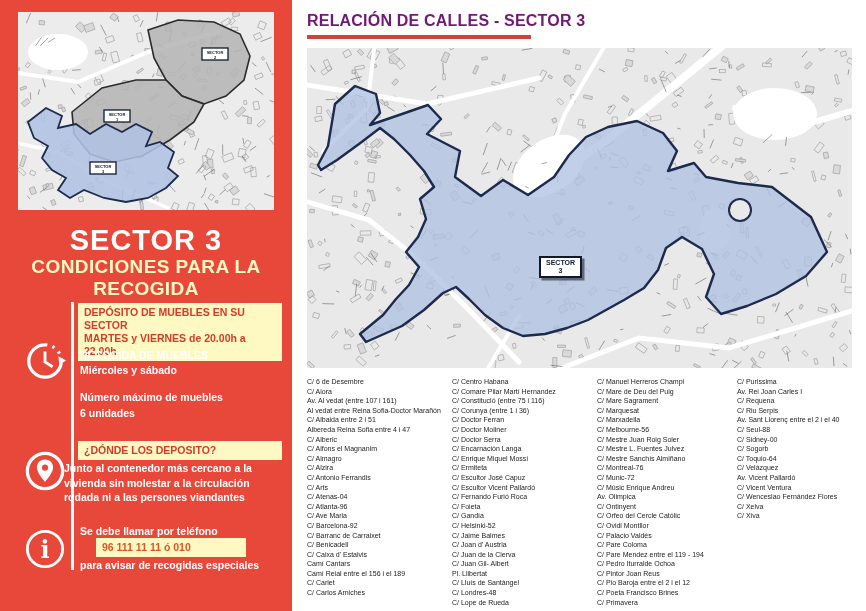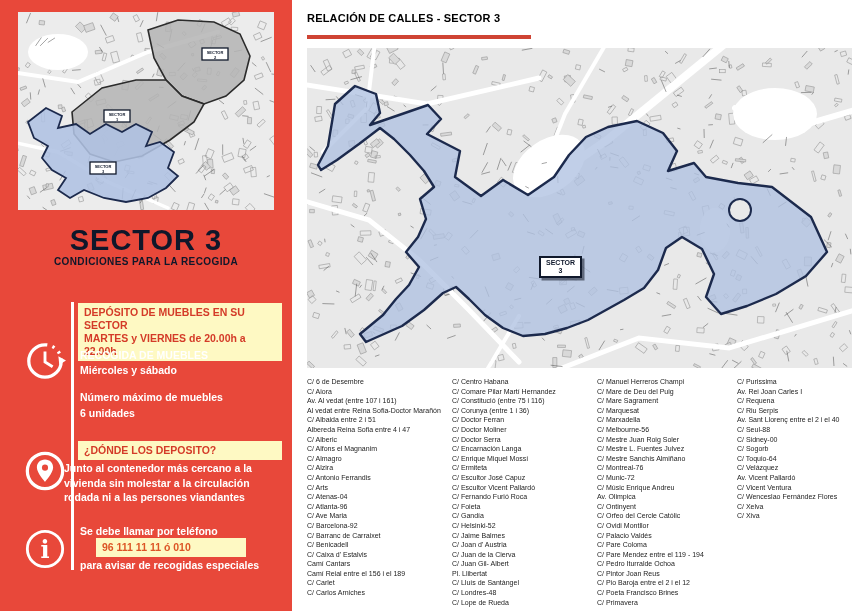--- a/index.html
+++ b/index.html
@@ -4,37 +4,37 @@
 <style>
   html,body{margin:0;padding:0;}
   body{font-family:"Liberation Sans", sans-serif; background:#ffffff;}
   .page{position:relative;width:866px;height:611px;background:#fff;overflow:hidden;}
 
   
   .sidebar{position:absolute;left:0;top:0;width:292px;height:611px;background:#e8483a;}
   .minimap{position:absolute;left:18px;top:12px;width:256px;height:198px;background:#ececec;overflow:hidden;}
   .minimap svg{display:block;}
 
-  .s3-title{position:absolute;left:0;top:224px;width:292px;text-align:center;color:#0f172a;
+  .s3-title{position:absolute;left:0;top:224px;width:292px;text-align:center;color:#ffffff;
     font-size:29px;font-weight:bold;letter-spacing:1px;}
-  .s3-sub{position:absolute;left:0;top:256px;width:292px;text-align:center;color:#0f172a;
-    font-size:10px;font-weight:bold;letter-spacing:.4px;}
+  .s3-sub{position:absolute;left:0;top:256px;width:292px;text-align:center;color:#fef9c3;
+    font-size:19px;font-weight:bold;letter-spacing:.4px;}
 
   .vline{position:absolute;left:71px;top:302px;width:3px;height:268px;background:#fff;}
 
   .icon{position:absolute;left:24px;width:42px;height:42px;}
   .icon svg{display:block;width:100%;height:100%;}
 
   .hl{position:absolute;background:#fef9c3;color:#d43b28;font-weight:bold;font-size:10.5px;
     line-height:13px;padding:3px 6px;}
   .wtext{position:absolute;color:#fff;font-weight:bold;font-size:10.5px;line-height:14.5px;}
 
   
-  .main-header{position:absolute;left:307px;top:12px;color:#000000;font-weight:bold;
-    font-size:11px;letter-spacing:.2px;}
+  .main-header{position:absolute;left:307px;top:12px;color:#701a75;font-weight:bold;
+    font-size:16px;letter-spacing:.2px;}
   .main-underline{position:absolute;left:307px;top:35px;width:224px;height:4px;background:#cf4434;}
 
   .bigmap{position:absolute;left:307px;top:48px;width:545px;height:320px;background:#e9e9e9;overflow:hidden;}
   .bigmap svg{display:block;}
 
   .sector-badge{position:absolute;background:#fff;border:2px solid #10192c;
     box-shadow:2.5px 2.5px 0 rgba(20,25,40,.55);text-align:center;padding:1px 5px;}
   .sector-badge .l1{font-size:7px;font-weight:bold;line-height:8px;color:#10192c;}
   .sector-badge .l2{font-size:7px;font-weight:bold;line-height:8px;color:#10192c;}
   .badge-big{left:232px;top:208px;}

